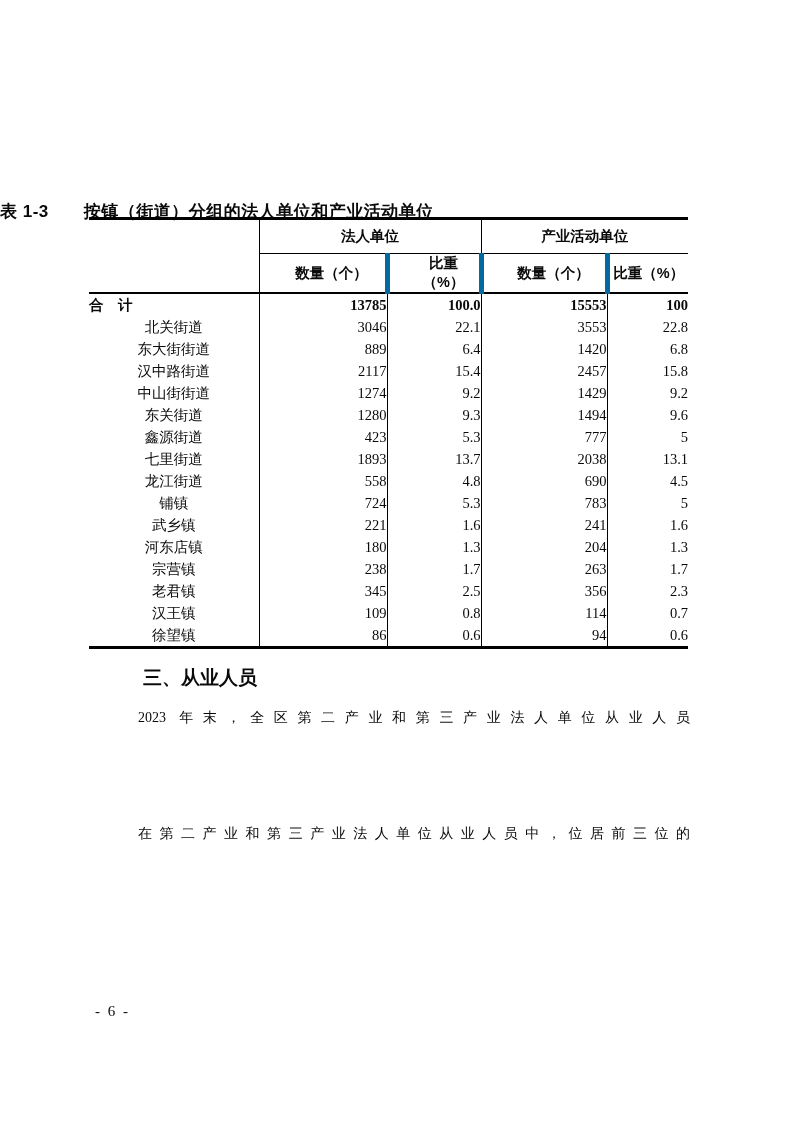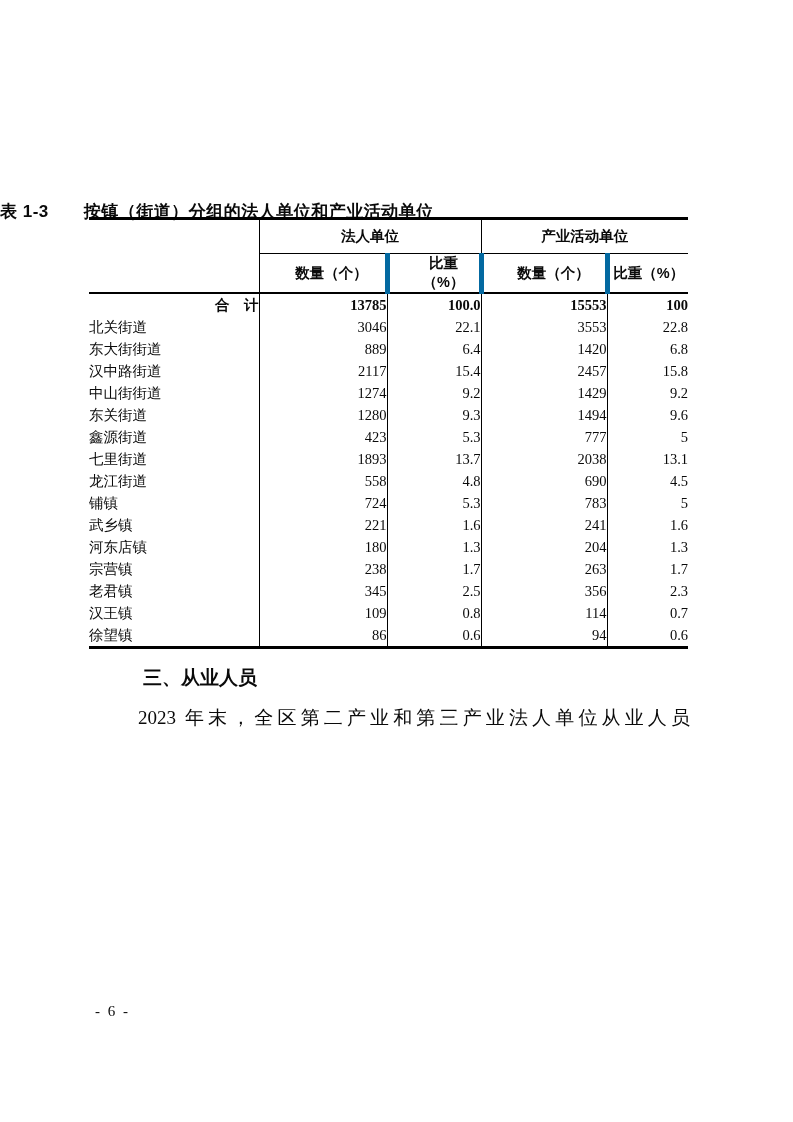--- a/index.html
+++ b/index.html
@@ -26,33 +26,33 @@
     font-weight:bold; font-size:14.5px; text-align:center; vertical-align:middle;
   }
   th.corner   { border-right:1px solid #000; border-bottom:2px solid #000; }
   th.group    { height:33px; border-bottom:1px solid #000; }
   th.group.bR { border-right:1px solid #000; }
   th.sub      { height:32px; border-bottom:2px solid #000; }
   th.sub.bR   { border-right:5px solid #0369a1;padding-left:19px; }
   tbody td {
     height:22px; line-height:22px; font-size:14.5px; vertical-align:middle;
   }
-  td.label { text-align:left; padding-left:12px; }
+  td.label { text-align:center; padding-left:12px; }
   td.num   { text-align:right; padding-right:7px; }
   td.bR    { border-right:1px solid #000; }
   tr.bold td { font-weight:bold; }
-  tr.bold td.label { text-align:right; padding-left:0; }
+  tr.bold td.label { text-align:left; padding-left:0; }
   .section-heading {
     position:absolute; left:143px; top:664px; height:28px; line-height:28px;
     font-size:19px; font-weight:bold;
     font-family:"Liberation Sans","DejaVu Sans",sans-serif;
   }
   .bodyline {
     position:absolute; left:100px; width:590px; height:28px; line-height:28px;
-    font-size:19px; white-space:nowrap;
+    font-size:14px; white-space:nowrap;
   }
   .bodyline.stretch {
     white-space:normal; text-align:justify; text-align-last:justify;
   }
   .bodyline.indent { padding-left:38px; width:552px; }
   .page-number {
     position:absolute; left:95px; top:1003px; font-size:15px;
     letter-spacing:2px;
   }
 </style>
@@ -213,16 +213,17 @@
           <td class="num bR">94</td>
           <td class="num">0.6</td>
         </tr>
       </tbody>
   </table>
 
   <div class="section-heading">三、从业人员</div>
 
   <div class="bodyline stretch indent" style="top:704px">2023 年末，全区第二产业和第三产业法人单位从业人员</div>
 
+  <div class="bodyline stretch indent" style="top:820px">在第二产业和第三产业法人单位从业人员中，位居前三位的</div>
 
   <div class="page-number">- 6 -</div>
 
 </div>
 
 </body></html>

